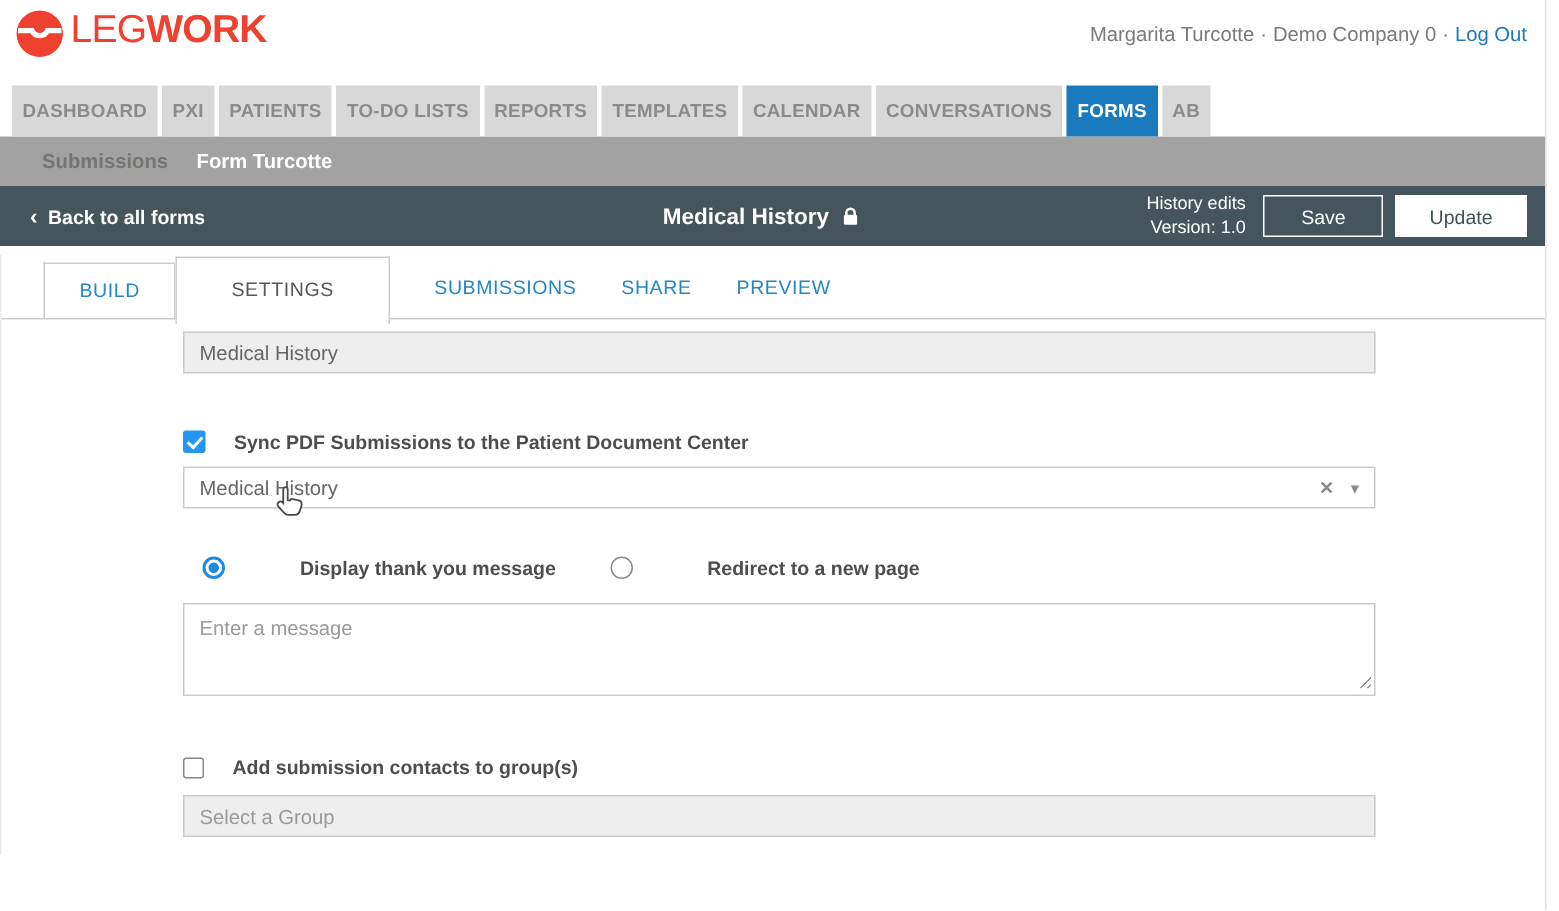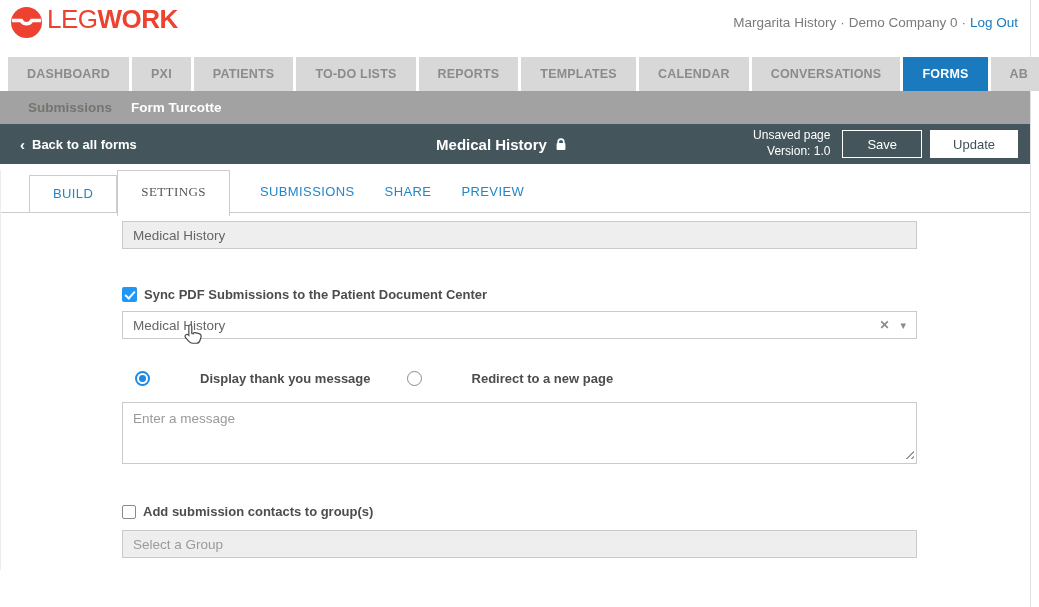--- a/index.html
+++ b/index.html
@@ -19,21 +19,21 @@
   .logo-text .light { font-weight:400; }
   .logo-text .bold { font-weight:700; }
   .userinfo { font-size:13.5px; color:#7a7a7a; }
   .userinfo a { color:#1b7abd; text-decoration:none; }
   .dotsep { margin:0 4px; }
 
   
   .navrow { display:flex; gap:3px; padding:13px 0 0 8px; }
   .nav-tab {
     background:#d8d8d8; color:#8b8b8b; font-weight:700; font-size:12.5px;
-    line-height:34px; height:34px; padding:0 19px; letter-spacing:.2px;
+    line-height:34px; height:34px; padding:0 7px; letter-spacing:.2px;
     cursor:pointer; white-space:nowrap;
   }
   .nav-tab.active { background:#1b7abd; color:#fff; }
 
   
   .subnav { height:33px; background:#a2a2a2; display:flex; align-items:center; gap:19px; padding-left:28px; }
   .subnav-item { font-size:13.5px; font-weight:700; color:#757471; cursor:pointer; }
   .subnav-item.active { color:#fff; }
 
   
@@ -49,35 +49,35 @@
 
   
   .main { border-left:1px solid #ececec; min-height:400px; }
 
   
   .tabrow { display:flex; align-items:flex-end; height:43px; margin-top:6px; padding-left:28px; border-bottom:1px solid #ccc; }
   .tab { font-size:13px; letter-spacing:.4px; cursor:pointer; color:#2287c8; }
   .tab-box-inactive { border:1px solid #ccc; border-bottom:none; padding:10px 23px 11px; }
   .tab-box-active {
     border:1px solid #ccc; border-bottom:none; background:#fff; color:#565656;
-    padding:13px 23px 16px; margin-bottom:-4px; position:relative; z-index:2;font-family:Liberation Serif, serif;
+    padding:13px 36px 16px; margin-bottom:-4px; position:relative; z-index:2;
   }
   .tab-link { margin-left:30px; padding-bottom:13px; }
 
   
   .content { padding:0 113px 0 121px; position:relative; }
   .field-label { margin-top:24px; font-size:13px; font-weight:700; color:#4d4d4d; }
   .input-filled {
     display:block; margin-top:8px; width:100%; height:28px;
     background:#eee; border:1px solid #cacaca; color:#666;
     font-family:inherit; font-size:13.5px; padding:0 10px;
   }
   .input-filled::placeholder { color:#9a9a9a; opacity:1; }
 
-  .check-row { display:flex; align-items:center; gap:7px; }
+  .check-row { display:flex; align-items:center; gap:19px; }
   .mt-sync { margin-top:38px; }
   .mt-group { margin-top:40px; }
   .check-label { font-size:13px; font-weight:700; color:#4d4d4d; }
   .checkbox { flex:0 0 auto; cursor:pointer; }
   .checkbox.checked { width:15px; height:15px; background:#2196f3; border-radius:2px; position:relative; }
   .checkbox.checked::after {
     content:""; position:absolute; left:4.6px; top:1.6px; width:4px; height:8px;
     border:solid #fff; border-width:0 2px 2px 0; transform:rotate(42deg);
   }
   .checkbox.unchecked { width:14px; height:14px; background:#fff; border:1px solid #8a8a8a; border-radius:2px; }
@@ -120,21 +120,21 @@
 
   <div class="topbar">
     <div class="logo">
       <svg width="33" height="33" viewBox="0 0 32 32">
         <circle cx="16" cy="16" r="15" fill="#ee4130"></circle>
         <path d="M2,14 L11,14 A5.5,5.5 0 0 0 21,14 L30,14" fill="none" stroke="#fff" stroke-width="3.4"></path>
       </svg>
       <div class="logo-text"><span class="light">LEG</span><span class="bold">WORK</span></div>
     </div>
     <div class="userinfo">
-      <span>Margarita History</span><span class="dotsep">·</span><span>Demo Company 0</span><span class="dotsep">·</span><a href="#">Log Out</a>
+      <span>Margarita Turcotte</span><span class="dotsep">·</span><span>Demo Company 0</span><span class="dotsep">·</span><a href="#">Log Out</a>
     </div>
   </div>
 
   <div class="navrow">
     <div class="nav-tab">DASHBOARD</div>
     <div class="nav-tab">PXI</div>
     <div class="nav-tab">PATIENTS</div>
     <div class="nav-tab">TO-DO LISTS</div>
     <div class="nav-tab">REPORTS</div>
     <div class="nav-tab">TEMPLATES</div>
@@ -157,21 +157,21 @@
     </div>
     <div class="tb-title">
       <span>Medical History</span>
       <svg width="12" height="14" viewBox="0 0 12 13">
         <path d="M3.2,6 V4.4 a2.8,2.8 0 0 1 5.6,0 V6" fill="none" stroke="#fff" stroke-width="1.7"></path>
         <rect x="1.6" y="5.6" width="8.8" height="6.8" rx="1" fill="#fff"></rect>
       </svg>
     </div>
     <div class="tb-right">
       <div class="tb-status">
-        <div>Unsaved page</div>
+        <div>History edits</div>
         <div>Version: 1.0</div>
       </div>
       <button class="btn btn-save">Save</button>
       <button class="btn btn-update">Update</button>
     </div>
   </div>
 
   <div class="main">
 
     <div class="tabrow">

